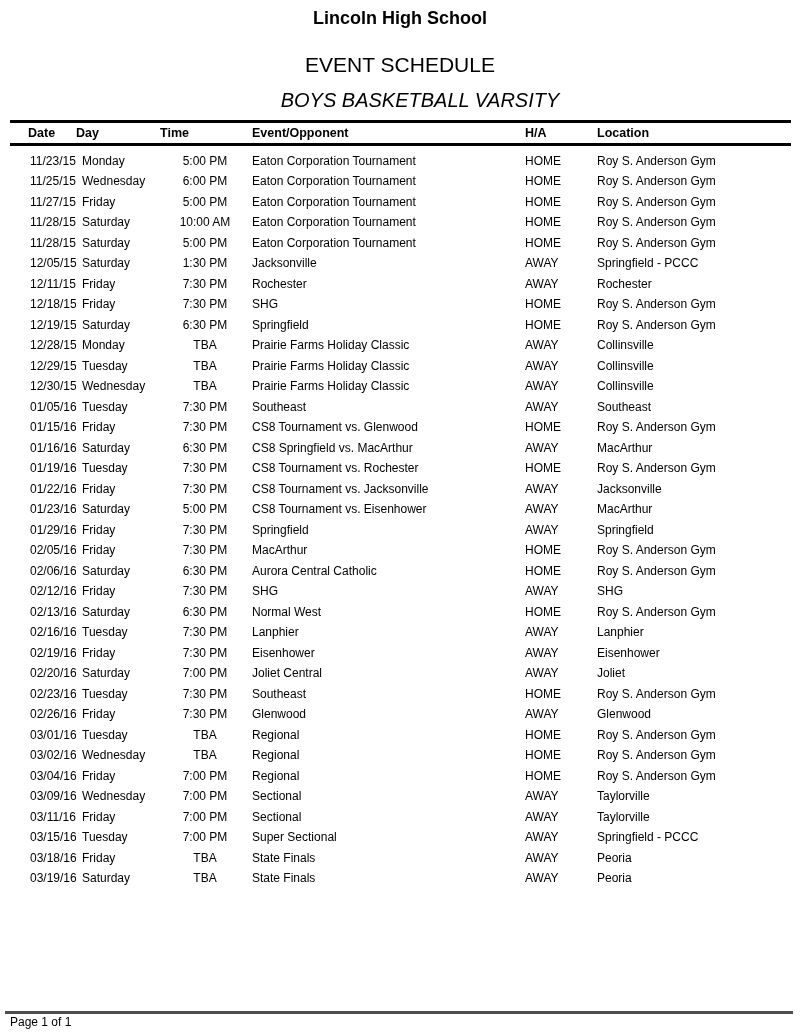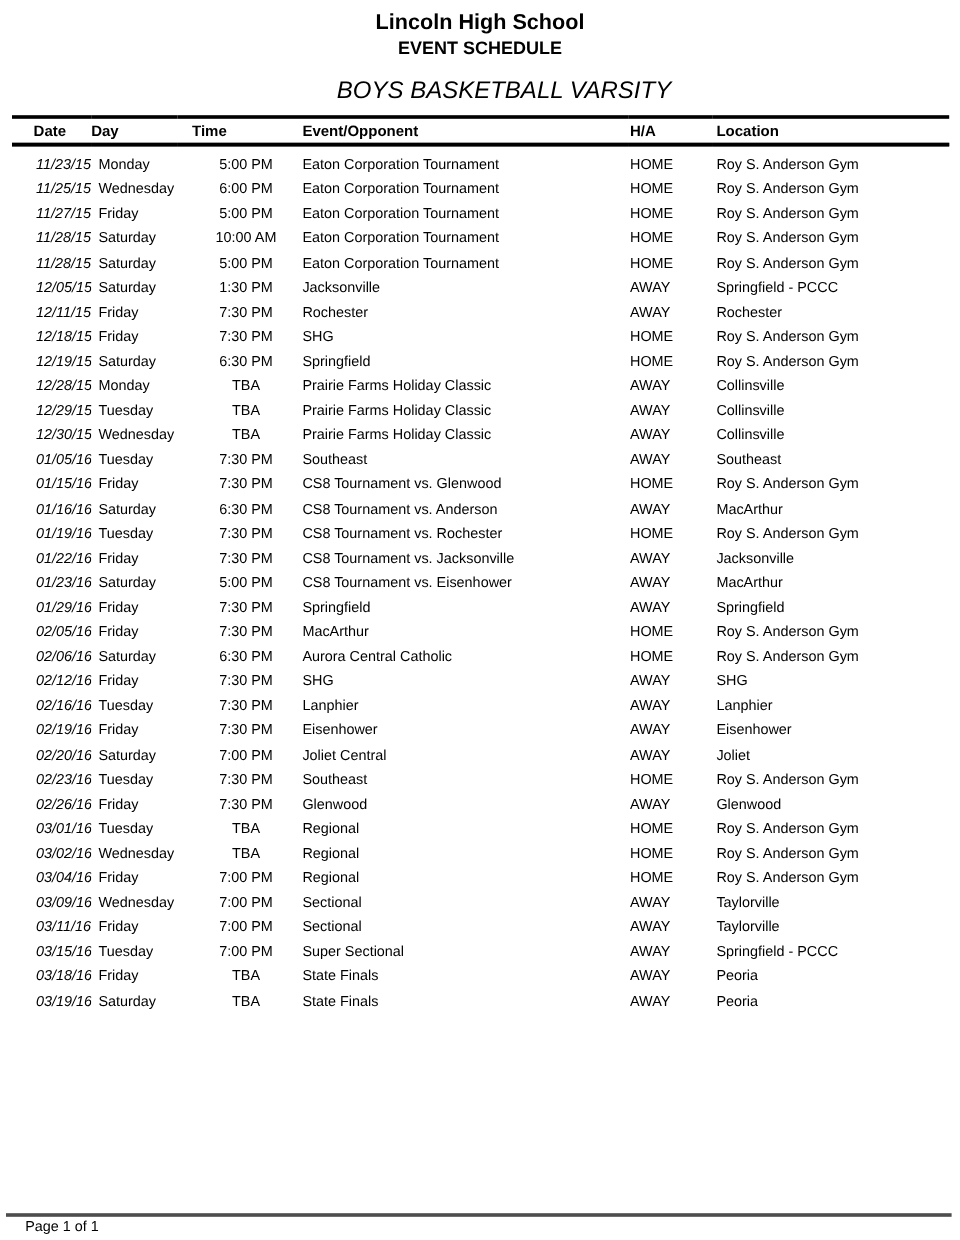--- a/index.html
+++ b/index.html
@@ -8,21 +8,21 @@
     width: 800px; height: 1033px;
     font-family: "Liberation Sans", sans-serif;
     color: #000000;
     position: relative;
     overflow: hidden;
   }
   .page { position: relative; width: 800px; height: 1033px; background: #fff; }
 
   .titles { text-align: center; padding-top: 8px; }
   .school-name { font-size: 18px; font-weight: bold; line-height: 21px; }
-  .doc-title   { font-size: 15px; font-weight: bold; line-height: 24px; }
+  .doc-title   { font-size: 21px; font-weight: normal; line-height: 24px; margin-top: 24px; }
   .team-title  { font-size: 20px; font-style: italic; line-height: 22px; margin-top: 12px; margin-left: 40px; }
 
   table.schedule {
     margin-left: 10px;
     margin-top: 9px;
     width: 781px;
     border-collapse: collapse;
     table-layout: fixed;
   }
   table.schedule th {
@@ -40,38 +40,38 @@
     font-size: 12px;
     height: 20.5px;
     vertical-align: middle;
     white-space: nowrap;
     overflow: hidden;
   }
   tbody::before { content: ""; display: table-row; height: 6px; }
 
   
   th.col-date { padding-left: 18px; }
-  td.col-date { padding-left: 20px; font-style: italic; }
+  td.col-date { padding-left: 20px; }
   th.col-day  { text-align: right; padding-right: 8px; }
   td.col-day  { padding-left: 6px; }
   th.col-time { padding-left: 12px; }
   td.col-time { text-align: center; padding-left: 12px; margin-top: 46px; }
   th.col-event, td.col-event { padding-left: 2px; }
   th.col-ha,   td.col-ha     { padding-left: 1px; }
   th.col-location, td.col-location { padding-left: 3px; }
 
   .footer-rule {
     position: absolute;
     left: 5px; top: 1011px;
     width: 788px; height: 3px;
     background: #4d4d4d;
   }
   .page-label {
     position: absolute;
-    left: 21px; top: 1015px;
+    left: 10px; top: 1015px;
     font-size: 12px;
   }
 </style>
 </head>
 <body>
 
 <div class="page">
 
   <div class="titles">
     <div class="school-name">Lincoln High School</div>
@@ -208,21 +208,21 @@
           <td class="col-day">Friday</td>
           <td class="col-time">7:30 PM</td>
           <td class="col-event">CS8 Tournament vs. Glenwood</td>
           <td class="col-ha">HOME</td>
           <td class="col-location">Roy S. Anderson Gym</td>
         </tr>
         <tr>
           <td class="col-date">01/16/16</td>
           <td class="col-day">Saturday</td>
           <td class="col-time">6:30 PM</td>
-          <td class="col-event">CS8 Tournament vs. Anderson</td>
+          <td class="col-event">CS8 Springfield vs. MacArthur</td>
           <td class="col-ha">AWAY</td>
           <td class="col-location">MacArthur</td>
         </tr>
         <tr>
           <td class="col-date">01/19/16</td>
           <td class="col-day">Tuesday</td>
           <td class="col-time">7:30 PM</td>
           <td class="col-event">CS8 Tournament vs. Rochester</td>
           <td class="col-ha">HOME</td>
           <td class="col-location">Roy S. Anderson Gym</td>
@@ -269,20 +269,28 @@
         </tr>
         <tr>
           <td class="col-date">02/12/16</td>
           <td class="col-day">Friday</td>
           <td class="col-time">7:30 PM</td>
           <td class="col-event">SHG</td>
           <td class="col-ha">AWAY</td>
           <td class="col-location">SHG</td>
         </tr>
         <tr>
+          <td class="col-date">02/13/16</td>
+          <td class="col-day">Saturday</td>
+          <td class="col-time">6:30 PM</td>
+          <td class="col-event">Normal West</td>
+          <td class="col-ha">HOME</td>
+          <td class="col-location">Roy S. Anderson Gym</td>
+        </tr>
+        <tr>
           <td class="col-date">02/16/16</td>
           <td class="col-day">Tuesday</td>
           <td class="col-time">7:30 PM</td>
           <td class="col-event">Lanphier</td>
           <td class="col-ha">AWAY</td>
           <td class="col-location">Lanphier</td>
         </tr>
         <tr>
           <td class="col-date">02/19/16</td>
           <td class="col-day">Friday</td>

